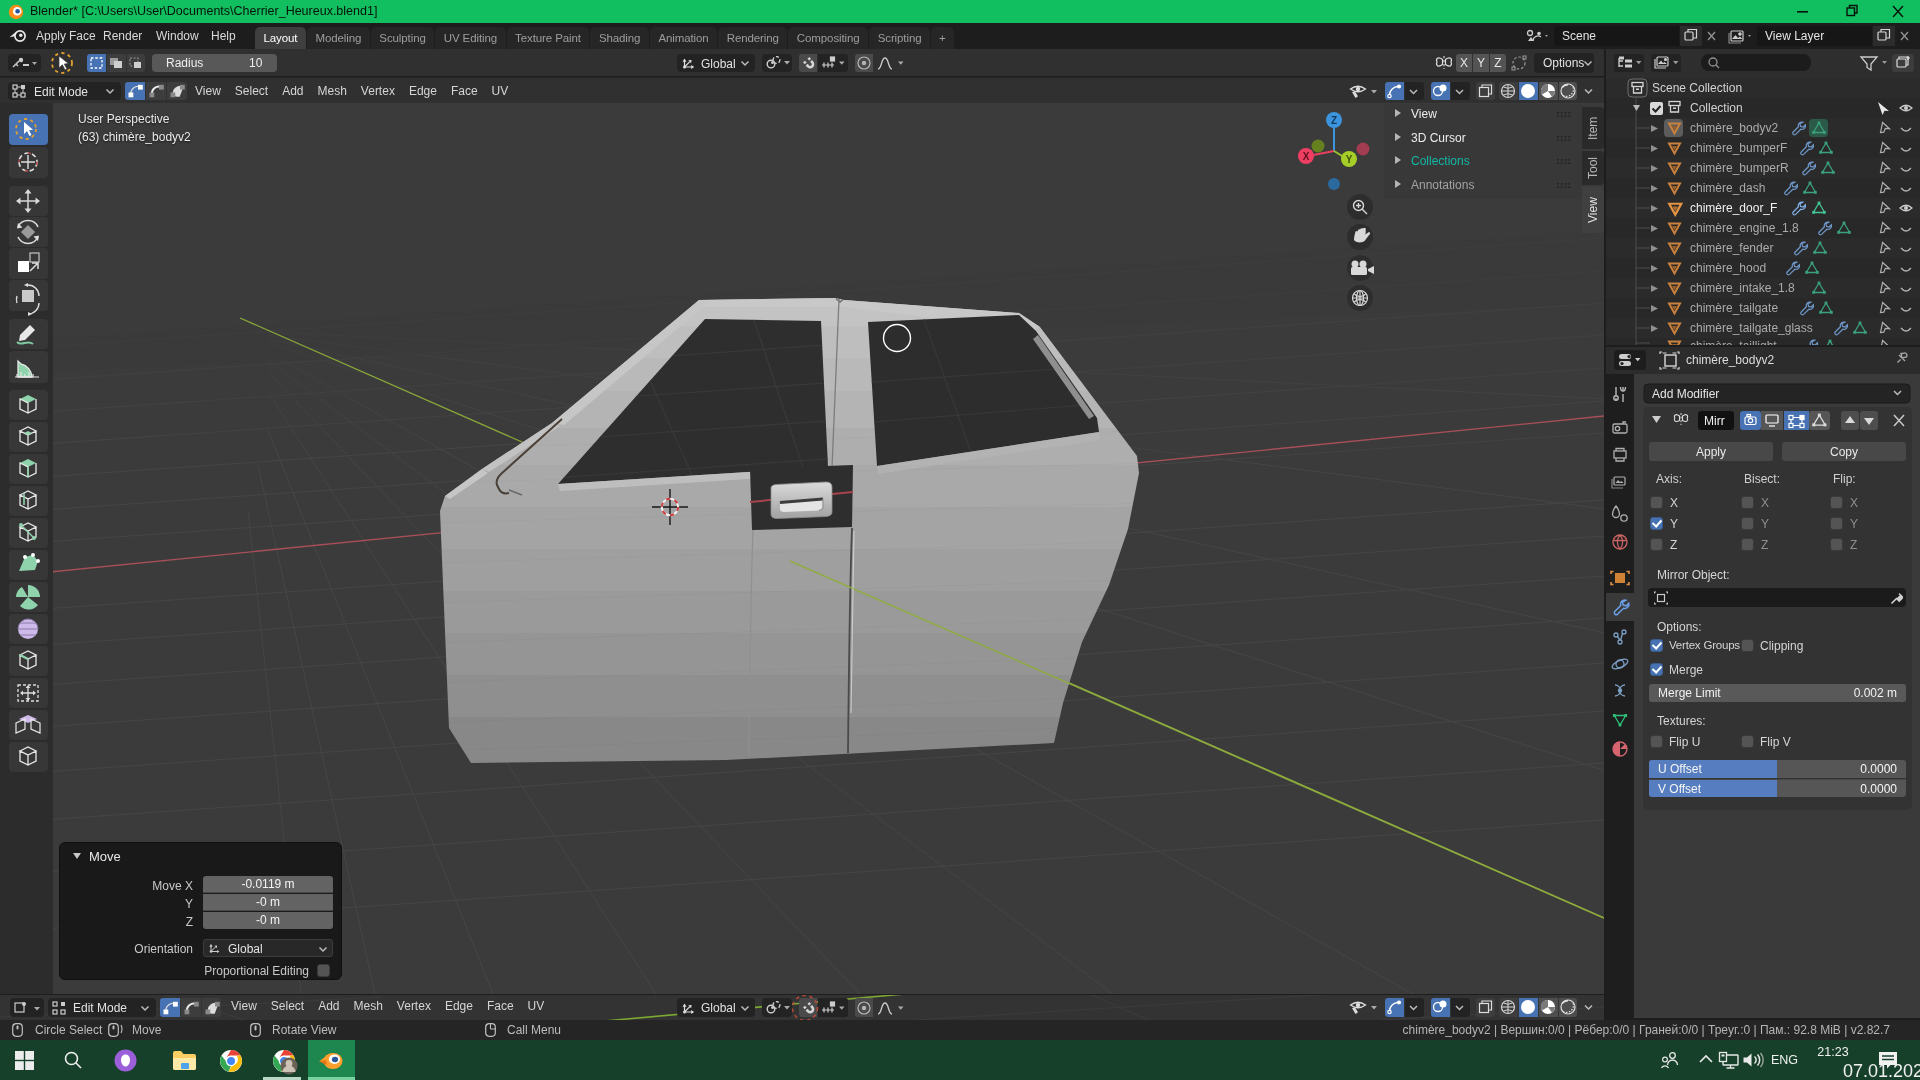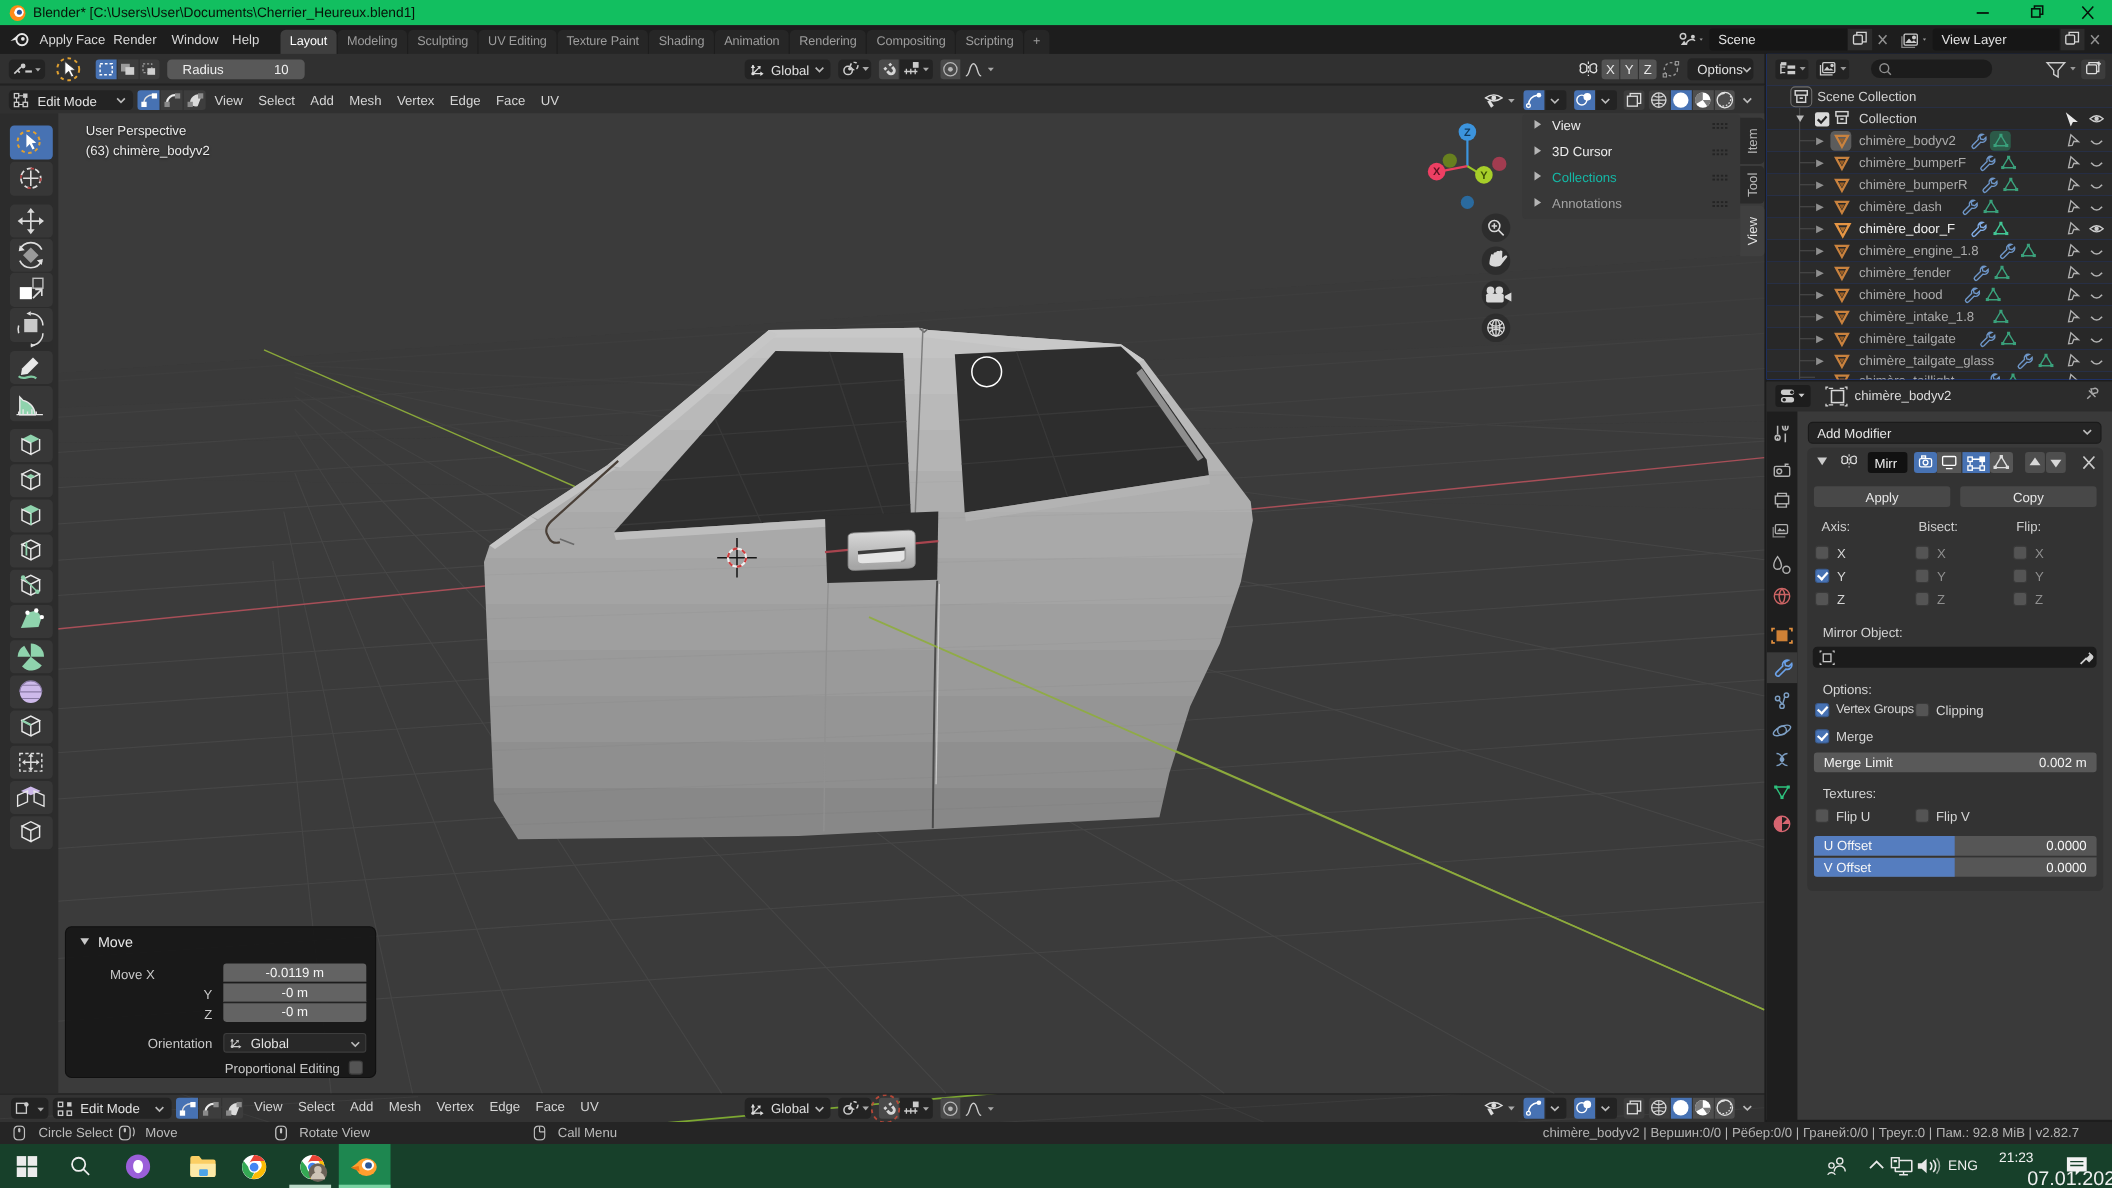--- a/index.html
+++ b/index.html
@@ -598,21 +598,21 @@
 <div class="abs" style="left:1582px;top:48px;width:22px;height:34px;background:#2a2a2a;border-radius:0 4px 4px 0">
       <div style="width:22px;height:34px;writing-mode:vertical-rl;transform:rotate(180deg);text-align:center;line-height:22px;font-size:12px;color:#b9b9b9">Tool</div>
     </div>
 <div class="abs" style="left:1582px;top:84px;width:22px;height:46px;background:#404040;border-radius:0 4px 4px 0">
       <div style="width:22px;height:46px;writing-mode:vertical-rl;transform:rotate(180deg);text-align:center;line-height:22px;font-size:12px;color:#e3e3e3">View</div>
     </div>
 
 <div class="abs" style="left:59px;top:739px;width:283px;height:138px;background:rgba(23,23,23,0.93);border-radius:6px;border:1px solid #101010"></div>
 <div class="abs" style="left:73px;top:750px;width:0;height:0;border-top:6px solid #c9c9c9;border-left:4.5px solid transparent;border-right:4.5px solid transparent"></div>
 <div class="abs" style="left:89px;top:746px;font-size:13px;color:#e8e8e8">Move</div>
-<div class="abs" style="left:100px;top:776px;width:93px;text-align:left;color:#c9c9c9">Move X</div>
+<div class="abs" style="left:100px;top:776px;width:93px;text-align:right;color:#c9c9c9">Move X</div>
 <div class="abs" style="left:100px;top:794px;width:93px;text-align:right;color:#c9c9c9">Y</div>
 <div class="abs" style="left:100px;top:812px;width:93px;text-align:right;color:#c9c9c9">Z</div>
 <div class="abs" style="left:203px;top:773px;width:130px;height:17px;background:#636363;border-radius:3px 3px 0 0;text-align:center;line-height:17px;color:#f4f4f4;border-bottom:1px solid #4a4a4a">-0.0119 m</div>
 <div class="abs" style="left:203px;top:791px;width:130px;height:17px;background:#636363;text-align:center;line-height:17px;color:#f4f4f4;border-bottom:1px solid #4a4a4a">-0 m</div>
 <div class="abs" style="left:203px;top:809px;width:130px;height:17px;background:#636363;border-radius:0 0 3px 3px;text-align:center;line-height:17px;color:#f4f4f4">-0 m</div>
 <div class="abs" style="left:100px;top:839px;width:93px;text-align:right;color:#c9c9c9">Orientation</div>
 <div class="abs" style="left:203px;top:836px;width:130px;height:18px;background:#282828;border:1px solid #3d3d3d;border-radius:3px"></div>
 <svg class="abs" style="left:208px;top:839px" width="14" height="12" viewBox="0 0 14 12">
   <g stroke="#ccc" stroke-width="1" fill="none">
     <path d="M3 2.5 V9.5 M3 9.5 H9.5"></path>

